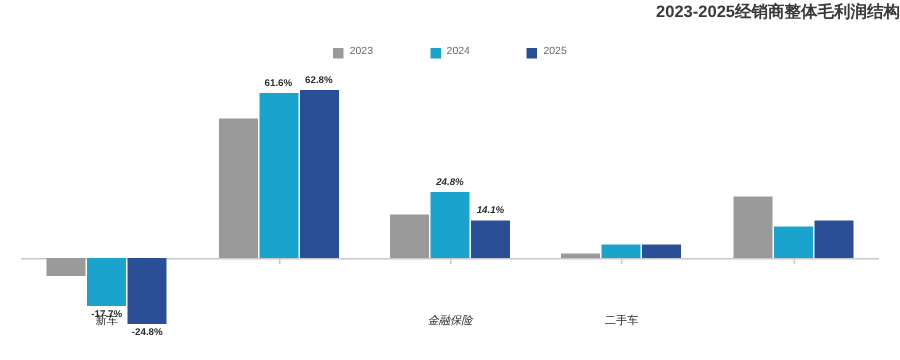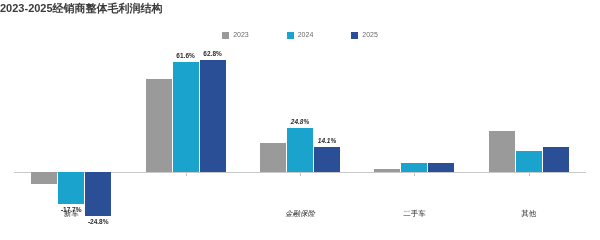--- a/index.html
+++ b/index.html
@@ -20,21 +20,21 @@
     height: 229px;
     background: #ffffff;
   }
 
   
   #chart-title {
     position: absolute;
     top: 1px;
     left: 0;
     width: 600px;
-    text-align: left;
+    text-align: right;
     font-size: 11px;
     font-weight: bold;
     color: #3a3a3a;
     letter-spacing: 0px;
     line-height: 14px;
     white-space: nowrap;
   }
 
   
   #legend {
@@ -180,17 +180,16 @@
         <div class="bar" style="background: rgb(154, 154, 154); left: 17.2px; height: 2.67516px; top: 169.325px;"></div>
         <div class="bar" style="background: rgb(26, 163, 204); left: 44.2px; height: 8.9172px; top: 163.083px;"></div>
         <div class="bar" style="background: rgb(42, 79, 150); left: 71.2px; height: 8.9172px; top: 163.083px;"></div>
         <div class="cat-label">二手车</div>
       </div>
       <div class="group" style="left: 471.6px; width: 114.4px;">
         <div class="tick-mark" style="left: 57.2px;"></div>
         <div class="bar" style="background: rgb(154, 154, 154); left: 17.2px; height: 41.0191px; top: 130.981px;"></div>
         <div class="bar" style="background: rgb(26, 163, 204); left: 44.2px; height: 21.4013px; top: 150.599px;"></div>
         <div class="bar" style="background: rgb(42, 79, 150); left: 71.2px; height: 24.9682px; top: 147.032px;"></div>
-        <div class="cat-label">其他</div>
       </div>
     </div>
 
 </div>
 
 </body></html>

